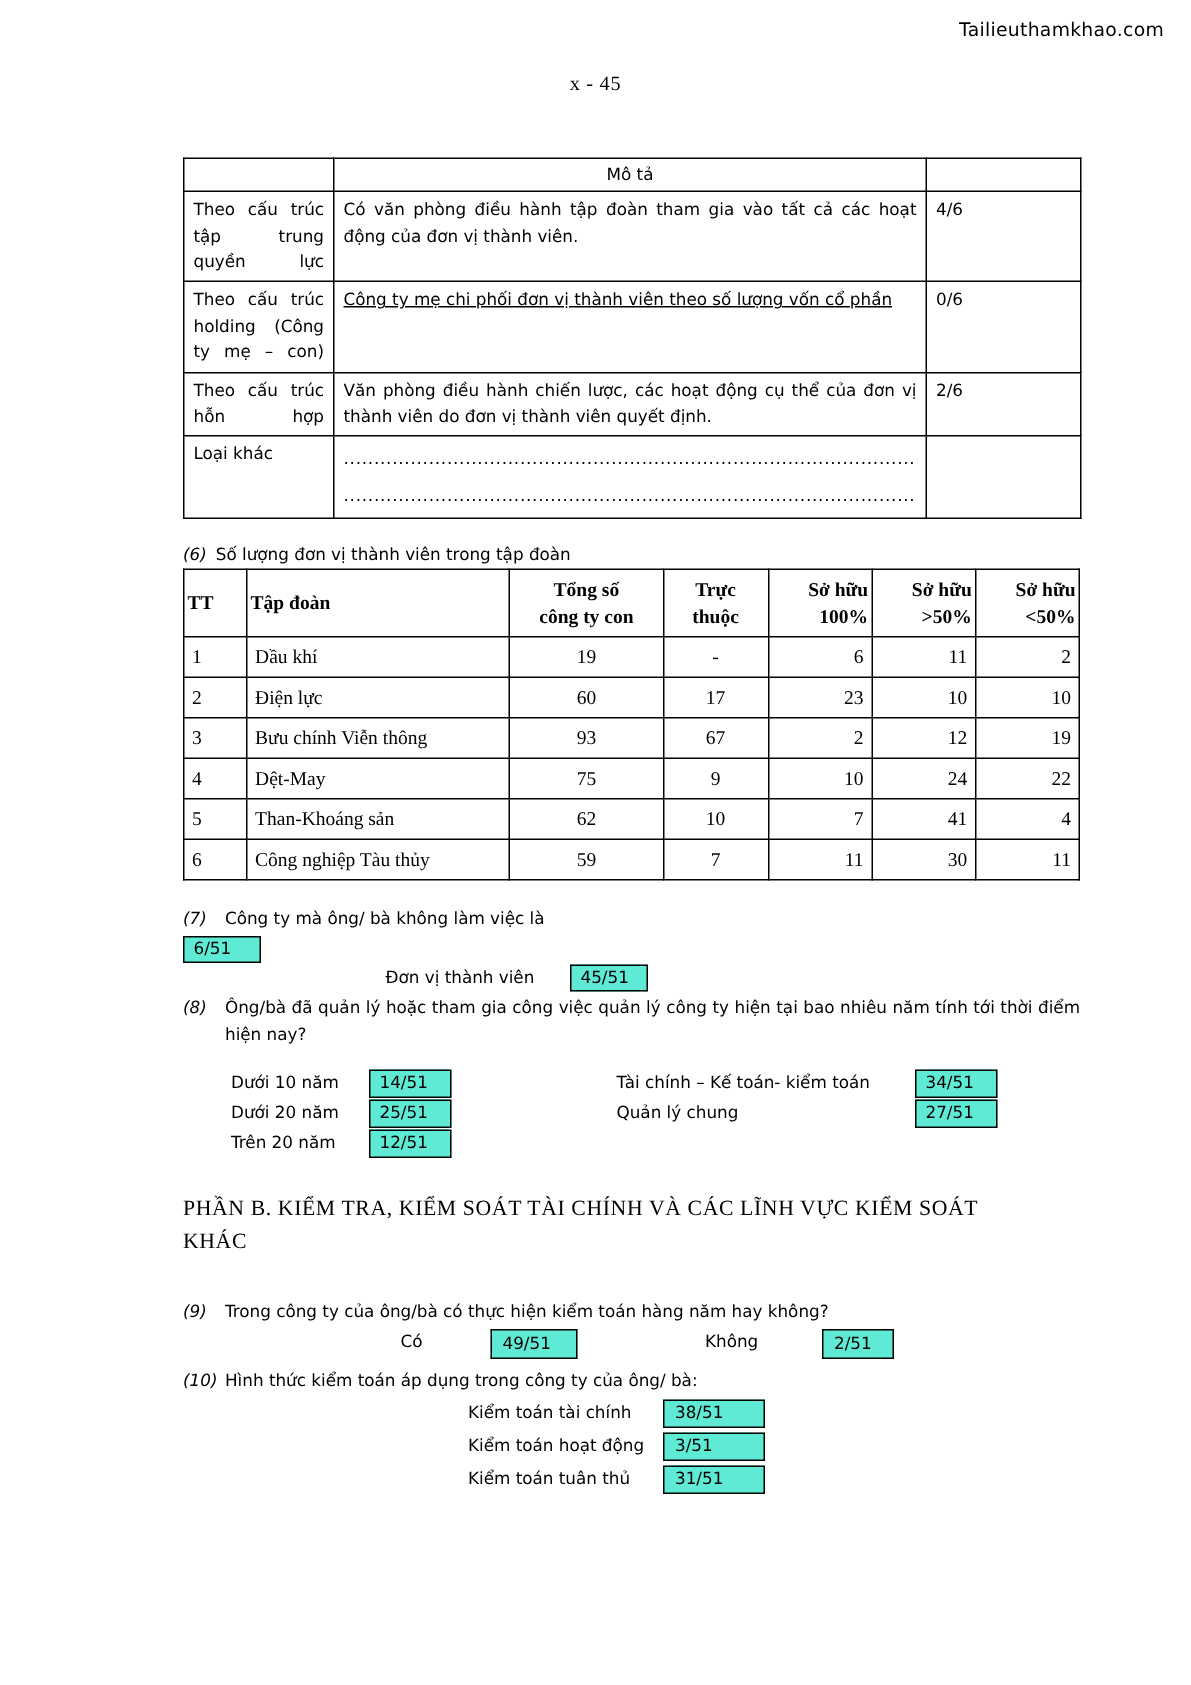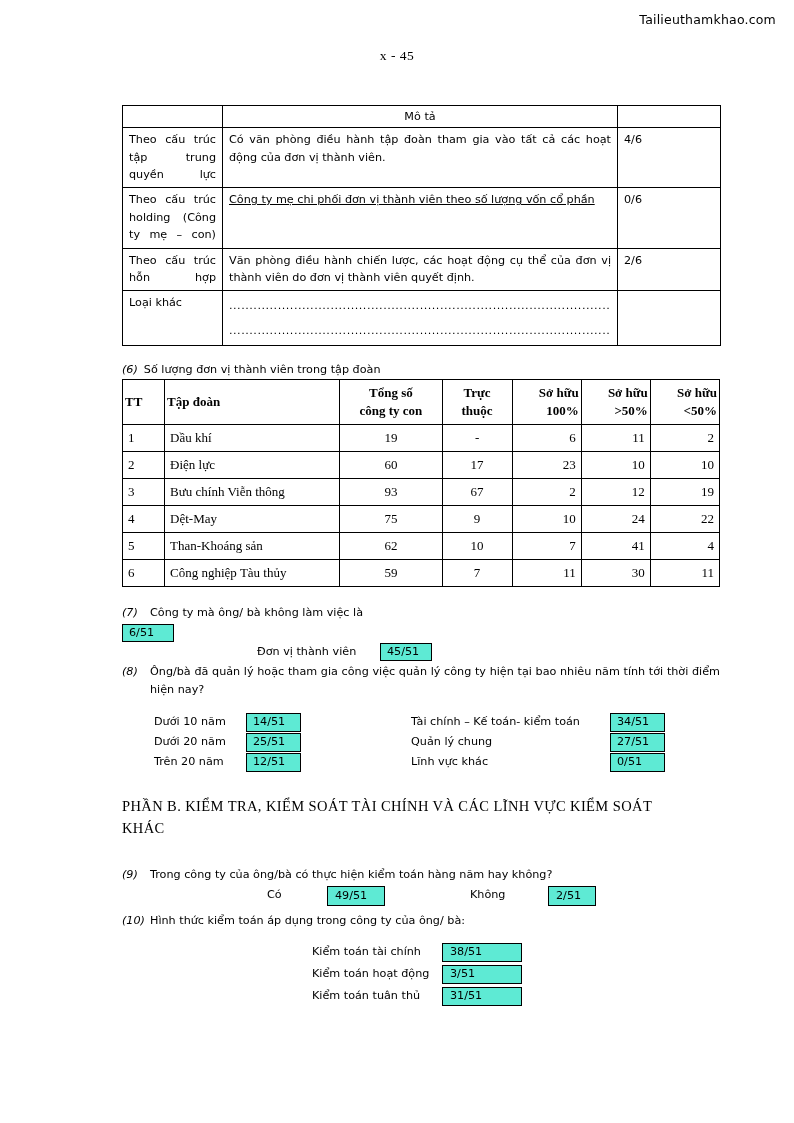--- a/index.html
+++ b/index.html
@@ -177,24 +177,24 @@
     padding-left: 145px;
   }
   .q9-answers .lbl-co { width: 60px; }
   .q9-answers .ansbox.co { width: 58px; }
   .q9-answers .spacer { width: 85px; }
   .q9-answers .lbl-khong { width: 78px; }
   .q9-answers .ansbox.khong { width: 48px; }
 
   
   .q10-wrap { margin-top: 6px; }
-  .q10-rows { margin-top: 11px; padding-left: 190px; }
+  .q10-rows { margin-top: 1px; padding-left: 190px; }
   .q10-row { display: flex; align-items: center; height: 22px; }
   .q10-row .lbl { width: 130px; white-space: nowrap; }
-  .q10-row .ansbox { width: 80px; padding: 2px 7px 3px 7px; }
+  .q10-row .ansbox { width: 68px; padding: 2px 7px 3px 7px; }
 </style>
 </head>
 <body>
 
 <div class="watermark">Tailieuthamkhao.com</div>
 <div class="page-header">x - 45</div>
 
 <div class="content">
 
   <table class="t1">
@@ -371,24 +371,20 @@
 
       <div class="q8-col right">
         <div class="q8-row">
           <span class="lbl">Tài chính – Kế toán- kiểm toán</span>
           <span class="ansbox">34/51</span>
         </div>
         <div class="q8-row">
           <span class="lbl">Quản lý chung</span>
           <span class="ansbox">27/51</span>
         </div>
-        <div class="q8-row">
-          <span class="lbl">Lĩnh vực khác</span>
-          <span class="ansbox">0/51</span>
-        </div>
       </div>
     </div>
   </div>
 
   <div class="section-title">
     <span>PHẦN B. KIỂM TRA, KIỂM SOÁT TÀI CHÍNH VÀ CÁC LĨNH VỰC KIỂM SOÁT</span>
     <span class="sline2">KHÁC</span>
   </div>
 
   <div class="q q9-wrap">

